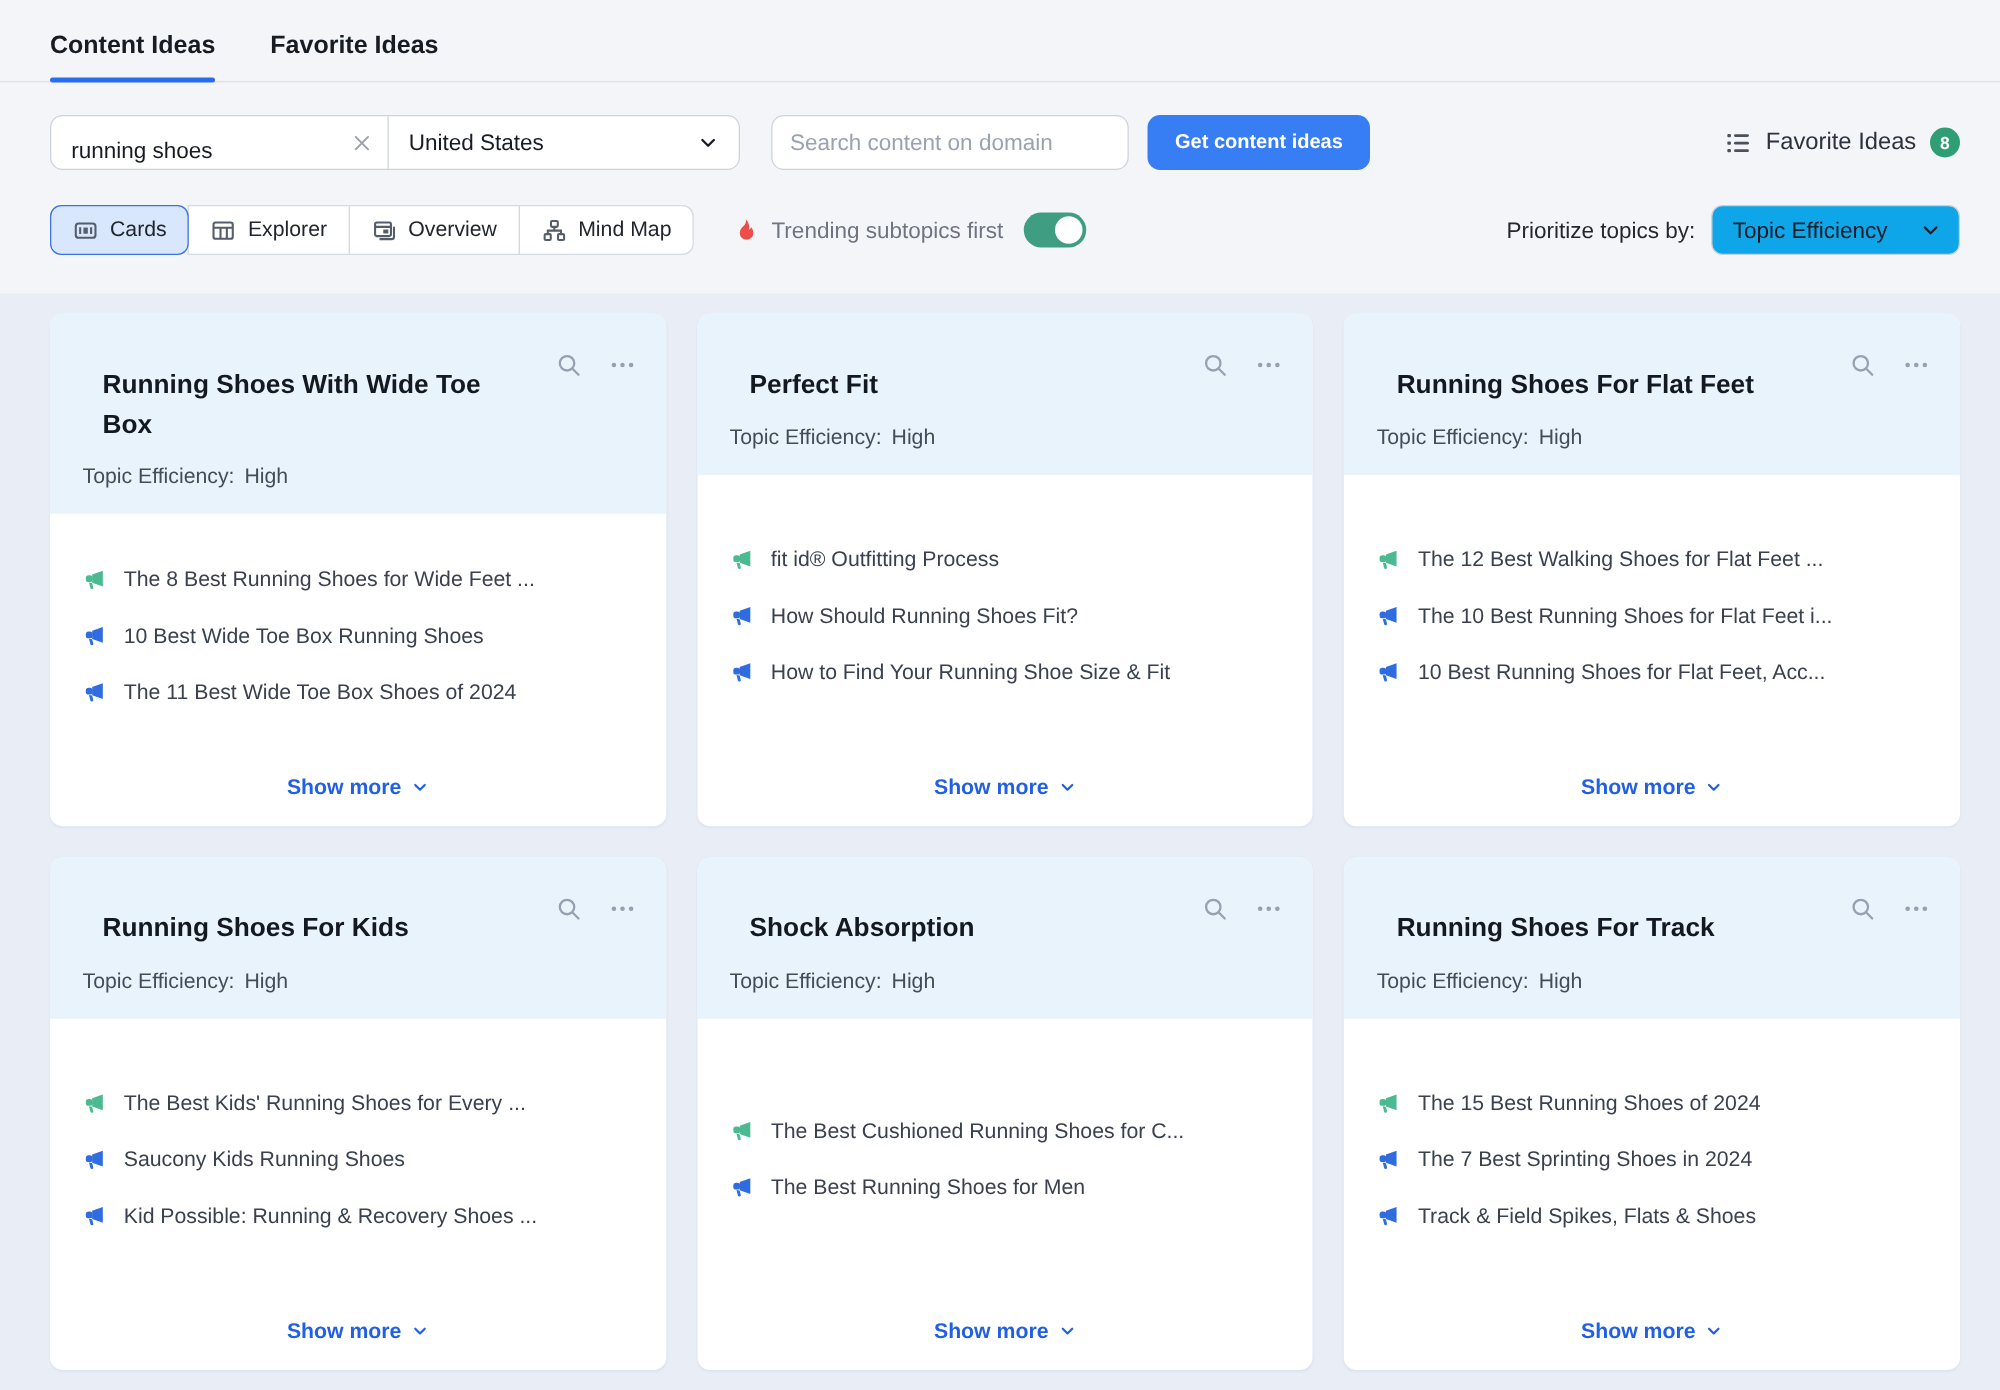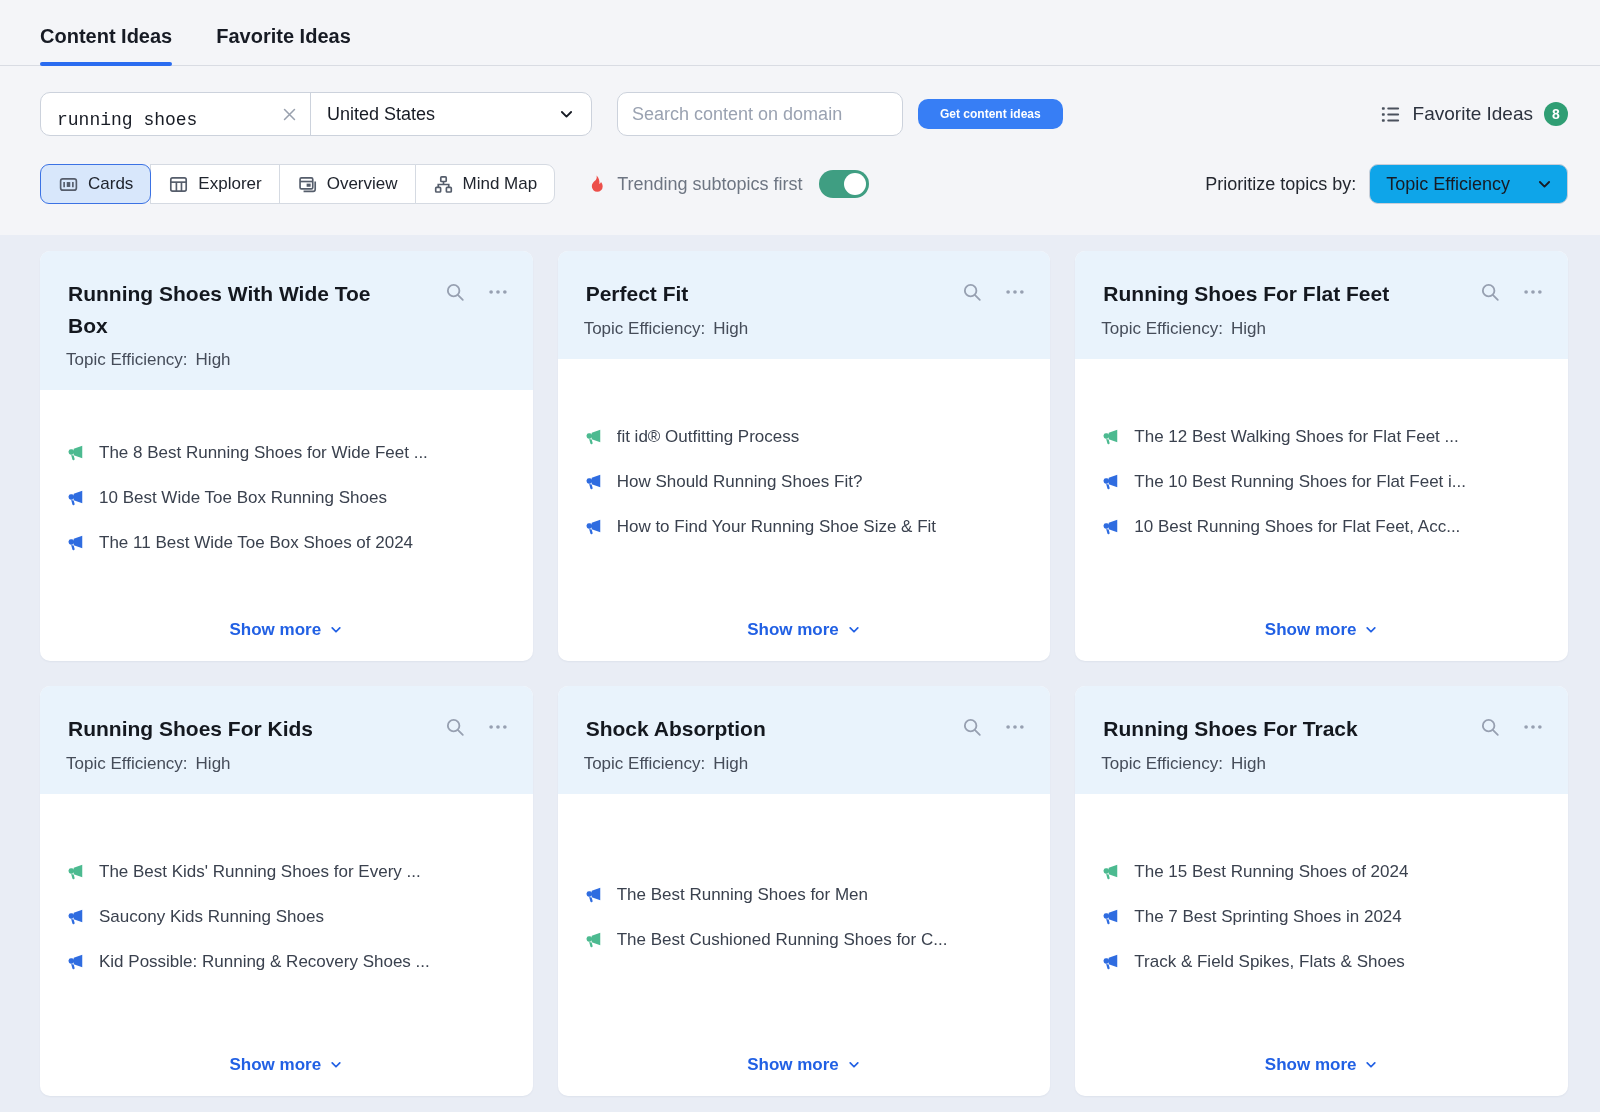--- a/index.html
+++ b/index.html
@@ -53,40 +53,40 @@
   .joined-group{
     display:flex;height:44px;background:#fff;
     border:1px solid #ccd2dc;border-radius:10px;
   }
   .query-wrap{
     display:flex;align-items:center;width:270px;
     border-right:1px solid #ccd2dc;padding:0 10px 0 14px;
   }
   .query-input{
     border:none;outline:none;flex:1;min-width:0;
-    font-family:Liberation Mono, monospace;font-size:18px;color:#171b24;background:transparent;margin-top:12px;
+    font-family:Liberation Sans, sans-serif;font-size:18px;color:#171b24;background:transparent;margin-top:12px;
   }
   .clear-btn{
     background:none;border:none;padding:2px;display:flex;
     color:#99a1ae;cursor:pointer;
   }
   .region-select{
     display:flex;align-items:center;justify-content:space-between;
     width:280px;padding:0 16px;font-size:18px;color:#171b24;cursor:pointer;gap:19px;
   }
   .domain-input{
     margin-left:25px;width:286px;height:44px;
     border:1px solid #ccd2dc;border-radius:10px;background:#fff;
     padding:0 14px;font-family:inherit;font-size:18px;color:#171b24;outline:none;
   }
   .domain-input::placeholder{color:#9aa2b1}
   .submit-btn{
-    margin-left:15px;height:30px;padding:0 22px;
+    margin-left:15px;height:44px;padding:0 22px;
     background:var(--button-blue);color:#fff;border:none;border-radius:10px;
-    font-family:inherit;font-size:12px;font-weight:700;cursor:pointer;
+    font-family:inherit;font-size:16px;font-weight:700;cursor:pointer;
   }
   .favorites{
     margin-left:auto;display:flex;align-items:center;gap:11px;
     font-size:19px;color:#2c323e;cursor:pointer;
   }
   .favorites .fav-icon{color:#4a515d;display:flex}
   .badge{
     width:24px;height:24px;border-radius:50%;
     background:var(--badge-green);color:#fff;
     font-size:14px;font-weight:700;
@@ -133,21 +133,21 @@
     display:flex;flex-direction:column;overflow:hidden;
     box-shadow:0 1px 2px rgba(23,43,77,.05);
   }
   .card-header{
     background:var(--header-blue);
     padding:25px 24px 20px 26px;
     display:flex;align-items:flex-start;
   }
   .head-left{flex:1;min-width:0}
   .card-title{
-    margin:2px;font-size:21px;line-height:1.5;font-weight:700;color:#14181f;
+    margin:16px;font-size:21px;line-height:1.5;font-weight:700;color:#14181f;
     max-width:345px;
   }
   .metric{margin-top:9px;font-size:17px;color:#454c59;display:flex;gap:8px}
   .head-actions{display:flex;gap:21px;margin-top:5px}
   .icon-btn{background:none;border:none;padding:0;color:#97a0b1;cursor:pointer;display:flex}
   .card-body{flex:1;display:flex;flex-direction:column;padding:0 26px;min-height:0}
   .idea-list{
     list-style:none;margin:0;padding:0;flex:1;
     display:flex;flex-direction:column;justify-content:center;gap:25px;
   }
@@ -562,35 +562,35 @@
               <circle cx="4.5" cy="12" r="2"></circle>
               <circle cx="12" cy="12" r="2"></circle>
               <circle cx="19.5" cy="12" r="2"></circle>
             </svg>
         </button>
       </div>
     </header>
     <div class="card-body">
       <ul class="idea-list">
   <li class="idea">
+    <svg class="idea-icon green" width="20" height="20" viewBox="0 0 24 24" fill="currentColor">
+      <path d="M19.5 3.2 19.5 18.2 9.3 14.6 9.3 6.8 Z"></path>
+      <rect x="3.2" y="7.4" width="6.5" height="6.6" rx="2.6"></rect>
+      <path d="M6.2 14.4 7.6 19.6 a1.4 1.4 0 0 0 2.7 -0.74 L9.2 14.9 Z"></path>
+    </svg>
+    <span class="idea-text">The Best Cushioned Running Shoes for C...</span>
+  </li>
+
+  <li class="idea">
     <svg class="idea-icon blue" width="20" height="20" viewBox="0 0 24 24" fill="currentColor">
       <path d="M19.5 3.2 19.5 18.2 9.3 14.6 9.3 6.8 Z"></path>
       <rect x="3.2" y="7.4" width="6.5" height="6.6" rx="2.6"></rect>
       <path d="M6.2 14.4 7.6 19.6 a1.4 1.4 0 0 0 2.7 -0.74 L9.2 14.9 Z"></path>
     </svg>
     <span class="idea-text">The Best Running Shoes for Men</span>
-  </li>
-
-  <li class="idea">
-    <svg class="idea-icon green" width="20" height="20" viewBox="0 0 24 24" fill="currentColor">
-      <path d="M19.5 3.2 19.5 18.2 9.3 14.6 9.3 6.8 Z"></path>
-      <rect x="3.2" y="7.4" width="6.5" height="6.6" rx="2.6"></rect>
-      <path d="M6.2 14.4 7.6 19.6 a1.4 1.4 0 0 0 2.7 -0.74 L9.2 14.9 Z"></path>
-    </svg>
-    <span class="idea-text">The Best Cushioned Running Shoes for C...</span>
   </li>
 
 </ul>
       <button class="show-more">
         <span>Show more</span>
         <svg width="14" height="14" viewBox="0 0 24 24" fill="none" stroke="currentColor" stroke-width="3" stroke-linecap="round" stroke-linejoin="round">
             <path d="M5.5 8.5 12 15l6.5-6.5"></path>
           </svg>
       </button>
     </div>

